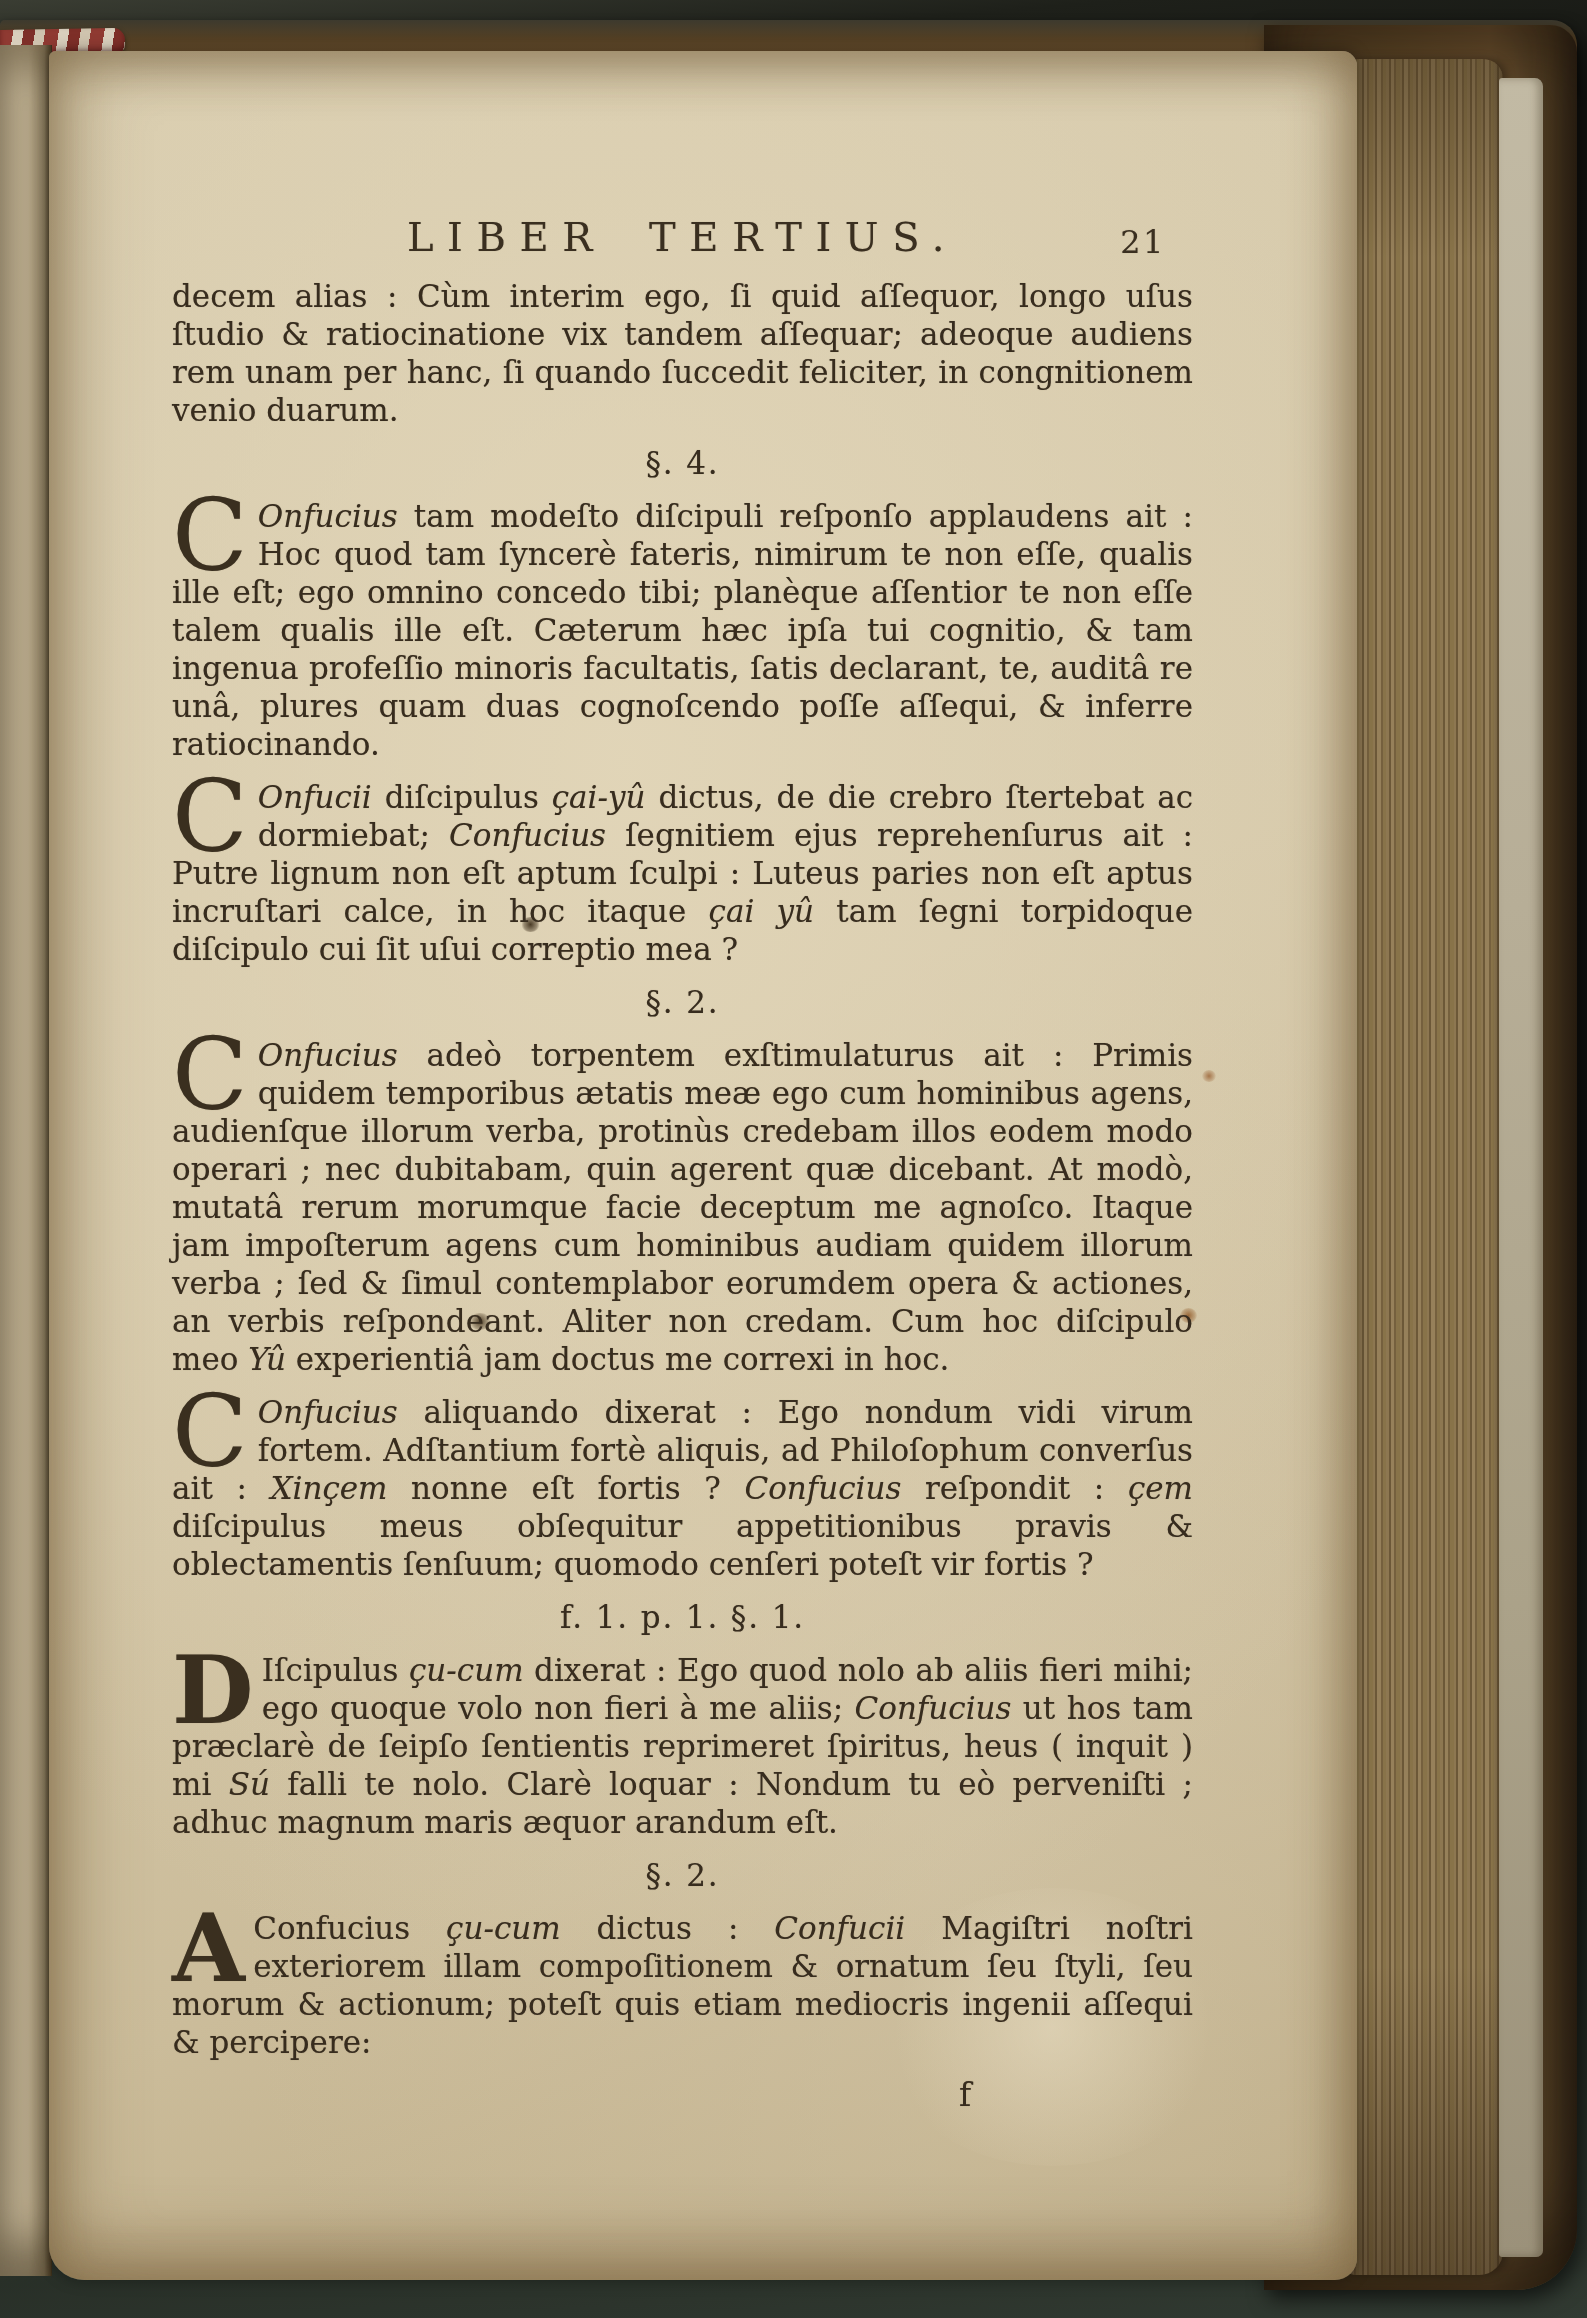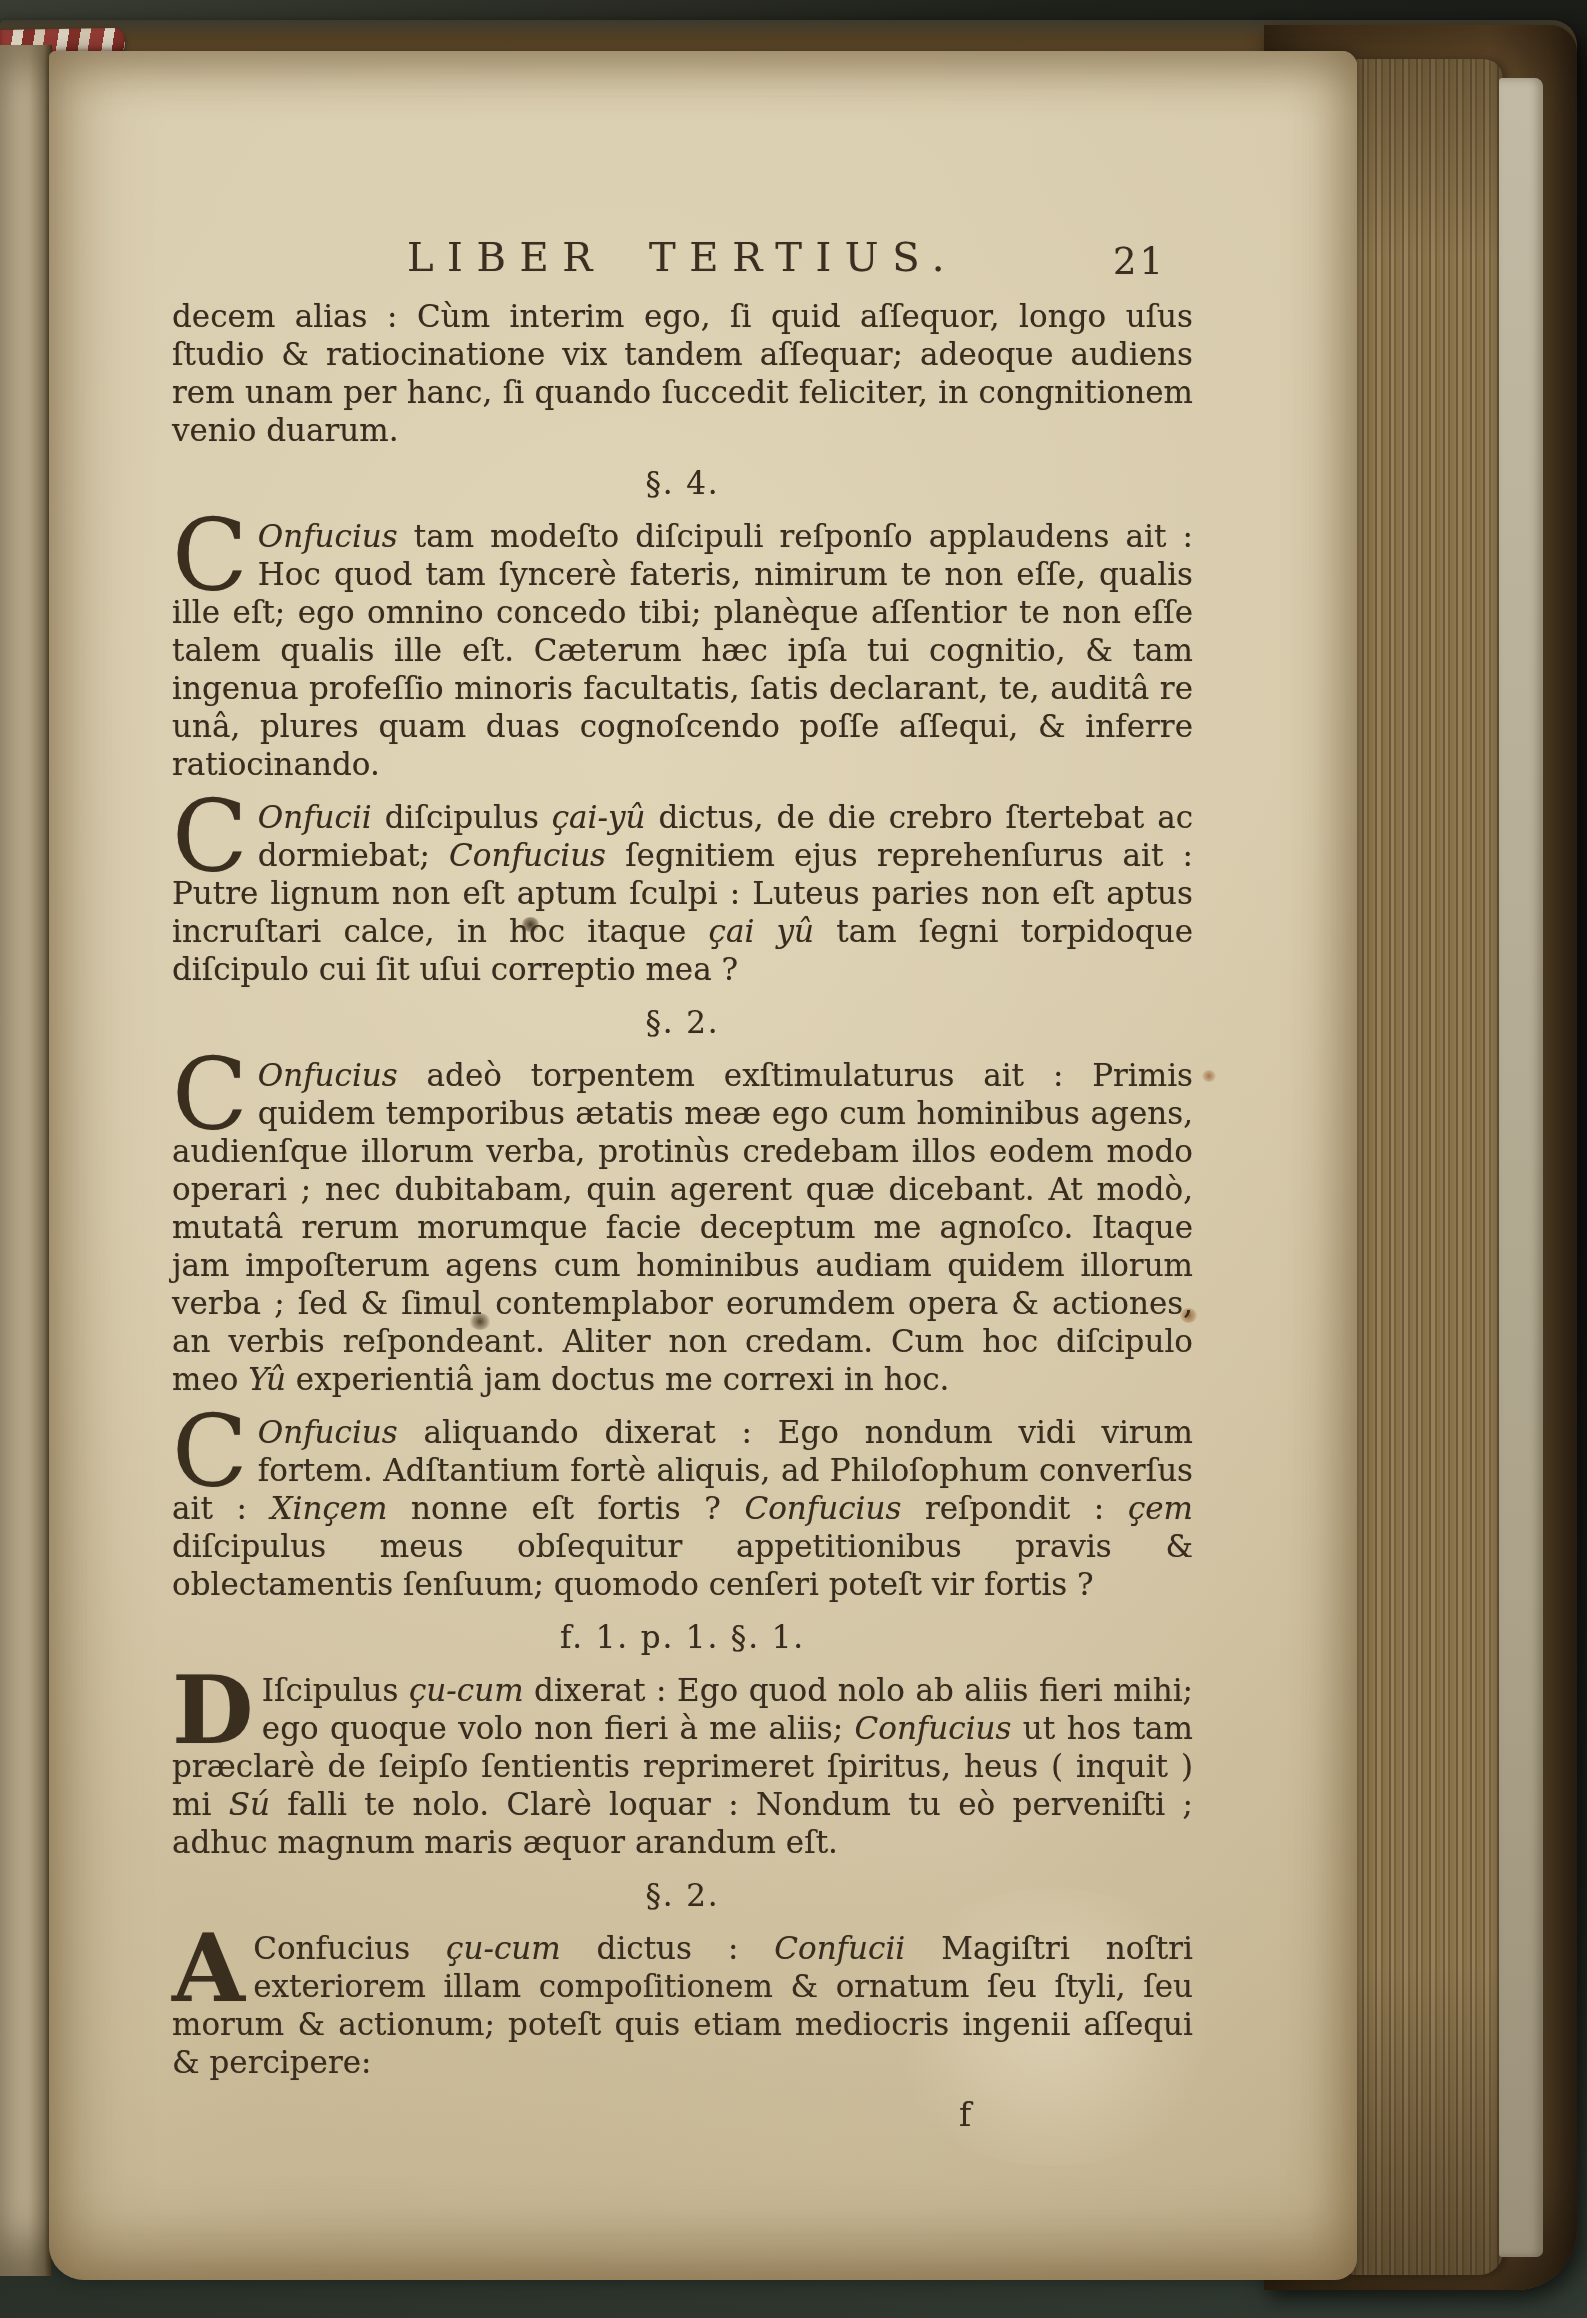--- a/index.html
+++ b/index.html
@@ -69,28 +69,28 @@
   .stain.blot-2{left:420px;top:1262px;width:22px;height:17px;background:radial-gradient(circle,#54432c 0%,rgba(84,67,44,.4) 50%,rgba(0,0,0,0) 75%);}
   .stain.fox-1{left:1131px;top:1257px;width:17px;height:15px;background:radial-gradient(circle,#9b6a3a 0%,rgba(155,106,58,.4) 55%,rgba(0,0,0,0) 80%);}
   .stain.fox-2{left:1153px;top:1019px;width:13.5px;height:11.8px;background:radial-gradient(circle,#a5754a 0%,rgba(165,117,74,.35) 55%,rgba(0,0,0,0) 80%);}
   .stain.damp-1{left:826px;top:1837px;width:354px;height:278px;border-radius:50%;background:radial-gradient(circle,rgba(236,226,200,.5) 0%,rgba(0,0,0,0) 70%);}
   
   .text-block{
     position:absolute;left:108px;top:162px;width:1051px;
     color:#372c1e;font-size:31px;line-height:38px;
     text-shadow:0 0 0.8px rgba(55,44,30,.35);
   }
-  .header-row{position:relative;height:49px;margin-bottom:10px;margin-top:20px;}
+  .header-row{position:relative;height:49px;margin-bottom:10px;}
   .running-title{
     position:absolute;left:0;right:0;text-align:center;
     font-size:40px;line-height:49px;letter-spacing:.34em;word-spacing:.42em;
     color:#3a2f20;
   }
   .page-number{
-    position:absolute;right:42px;top:10px;font-size:37px;letter-spacing:.08em;color:#3a2f20;
+    position:absolute;right:42px;top:10px;font-size:32px;letter-spacing:.08em;color:#3a2f20;
   }
   .para{margin:15px;text-align:justify;}
   .heading{text-align:center;margin:10px 0 6.7px;letter-spacing:.06em;}
   .dropcap{
     float:left;font-size:99px;line-height:72px;
     padding:3.4px 10px 0 0;color:#3a2f1f;
   }
   .dropcap.heavy{font-weight:bold;font-size:94px;letter-spacing:-1.7px;}
   .para i{}
   .signature{margin-top:3.4px;padding-left:802px;font-size:33px;}

